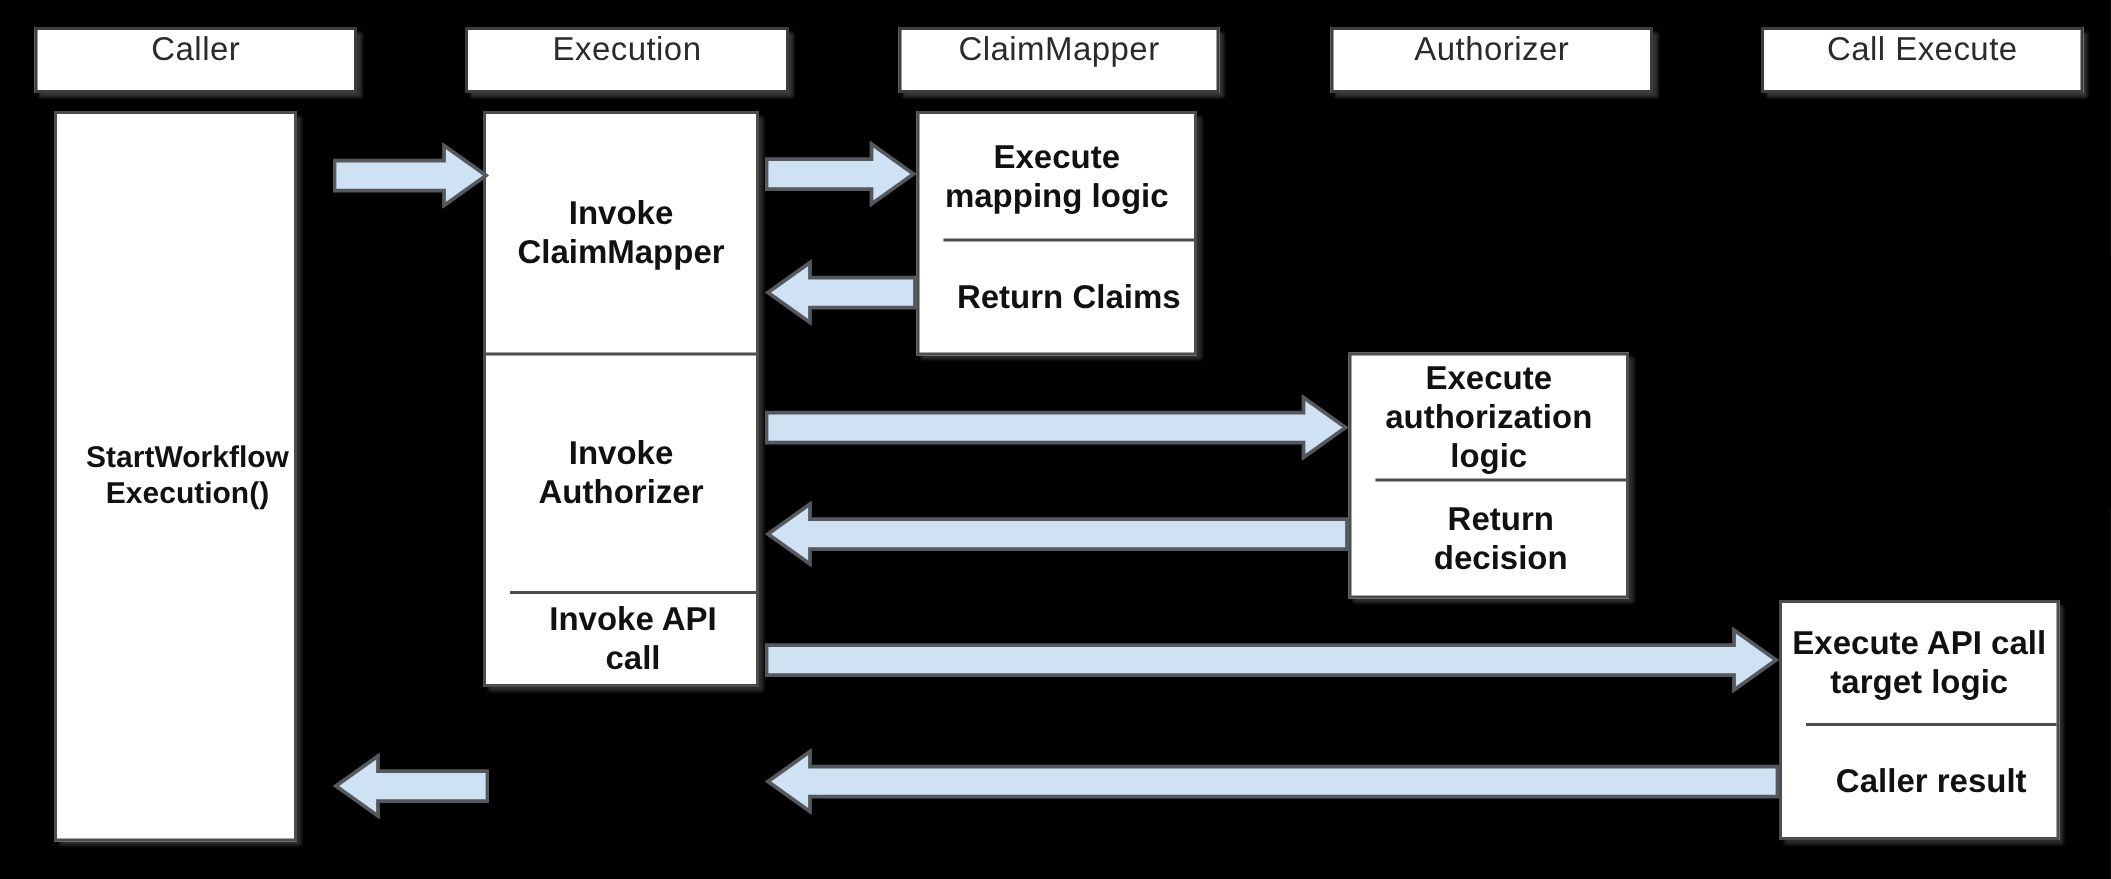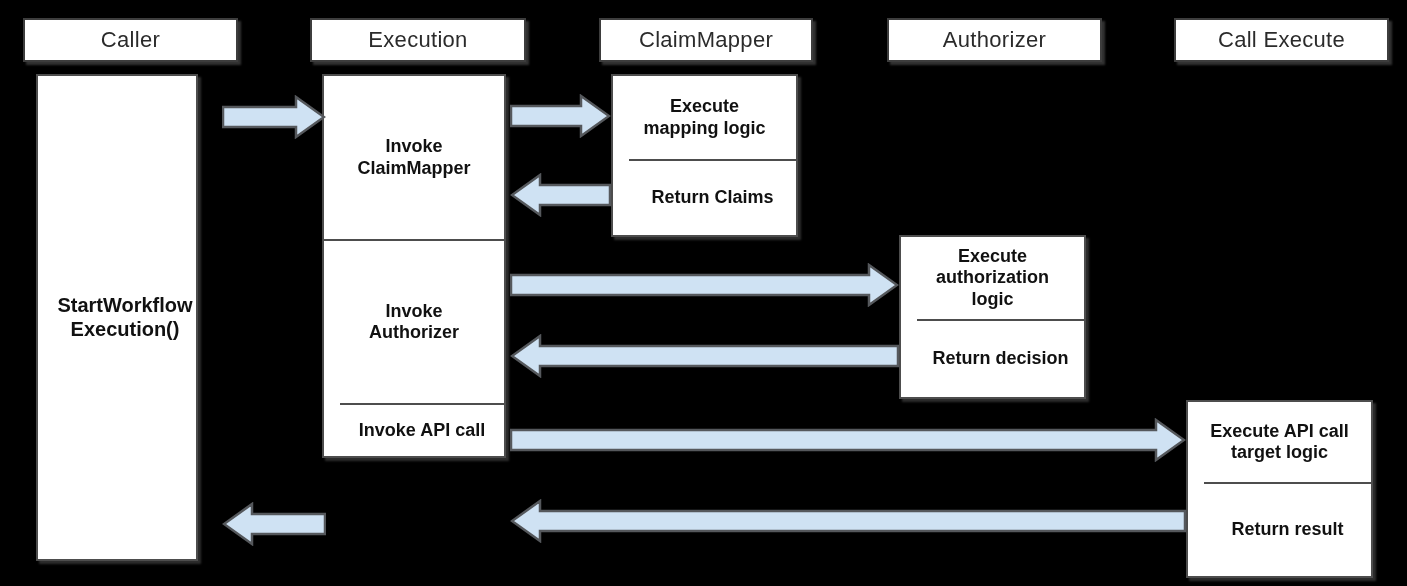--- a/index.html
+++ b/index.html
@@ -18,47 +18,47 @@
     width:1407px;height:586px;
     background:var(--bg);
     overflow:hidden;
     font-family:"Liberation Sans","DejaVu Sans",sans-serif;
   }
   .hdr{
     position:absolute;top:18px;height:44px;
     background:var(--box-fill);
     border:2px solid var(--header-border);
     box-shadow:3px 3px 2px rgba(110,110,110,0.45);
-    display:flex;align-items:center;justify-content:center;
+    display:flex;align-items:flex-start;justify-content:center;
     font-size:22px;font-weight:400;color:#2b2b2b;
     letter-spacing:0.3px;
   }
   .h-caller{left:23px;width:215px}
   .h-frontend{left:310px;width:216px}
   .h-claimmapper{left:599px;width:214px}
   .h-authorizer{left:887px;width:215px}
   .h-calltarget{left:1174px;width:215px}
 
   .col{
     position:absolute;
     background:var(--box-fill);
     border:2px solid var(--box-border);
     box-shadow:3px 3px 2px rgba(110,110,110,0.40);
     display:flex;flex-direction:column;
   }
   .c-caller{left:36px;top:74px;width:162px;height:487px}
   .c-frontend{left:322px;top:74px;width:184px;height:384px}
   .c-claimmapper{left:611px;top:74px;width:187px;height:163px}
   .c-authorizer{left:899px;top:235px;width:187px;height:164px}
-  .c-calltarget{left:1186px;top:400px;width:187px;height:178px}
+  .c-calltarget{left:1186px;top:400px;width:187px;height:160px}
 
   .sec{
     display:flex;align-items:center;justify-content:center;
     text-align:center;
-    font-weight:700;font-size:18px;line-height:1.18;
+    font-weight:700;font-size:22px;line-height:1.18;
     color:var(--text);
     white-space:pre-line;
     padding:4px 6px;
   }
   .sec + .sec{border-top:2px solid var(--box-border);}
   .sec.grow{flex:1 1 auto;margin-left:16px;}
   .c-frontend .s1{height:163px}
   .c-frontend .s2{height:164px}
   .c-claimmapper .s1{height:83px}
   .c-authorizer .s1{height:82px}
@@ -119,21 +119,21 @@
   <div class="col c-authorizer">
     <div class="sec s1">Execute
 authorization
 logic</div>
     <div class="sec s2 grow">Return decision</div>
   </div>
 
   <div class="col c-calltarget">
     <div class="sec s1">Execute API call
 target logic</div>
-    <div class="sec s2 grow">Return result</div>
+    <div class="sec s2 grow">Caller result</div>
   </div>
 
   <div class="arrow a1">
       <svg viewBox="0 0 104 44">
         <polygon points="1,12 74,12 74,2 102,22 74,42 74,32 1,32" fill="#cfe2f3" stroke="#55585c" stroke-width="2.5" stroke-linejoin="miter"></polygon>
       </svg>
     </div>
   <div class="arrow a2">
       <svg viewBox="0 0 101 44">
         <polygon points="1,12 71,12 71,2 99,22 71,42 71,32 1,32" fill="#cfe2f3" stroke="#55585c" stroke-width="2.5" stroke-linejoin="miter"></polygon>

